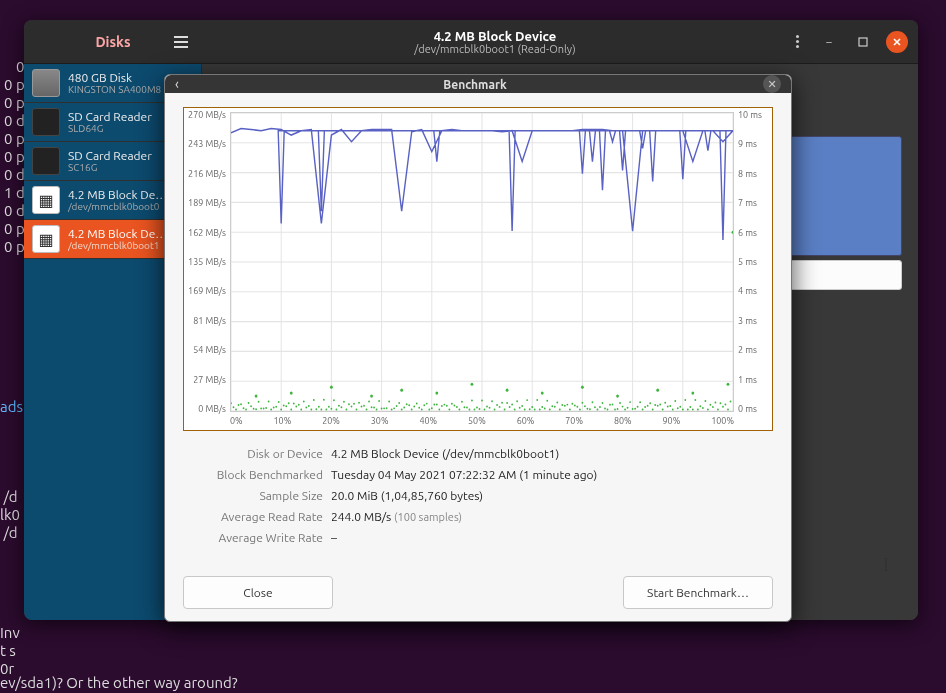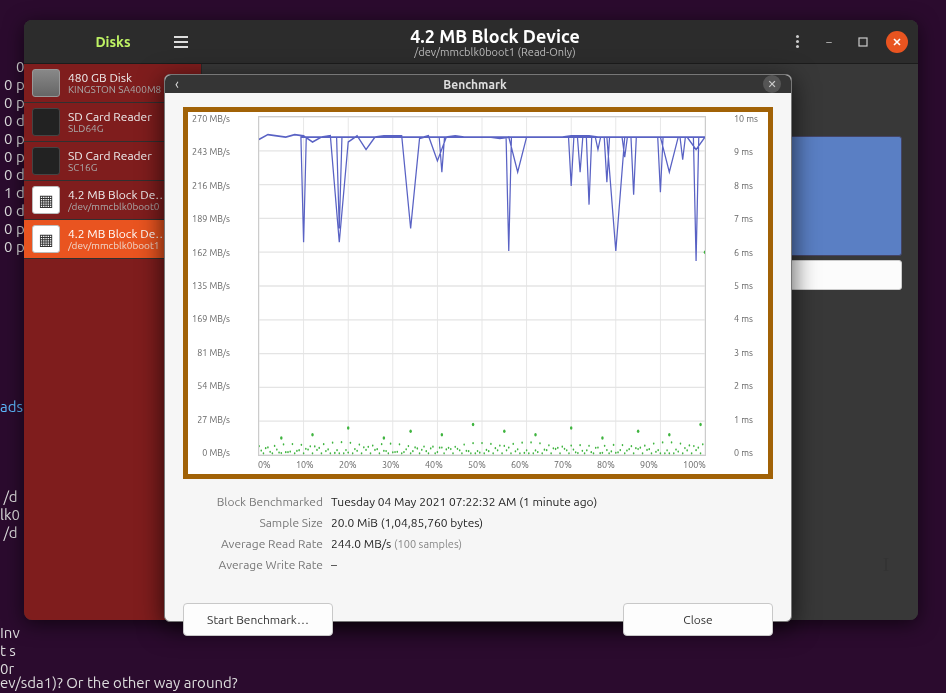--- a/index.html
+++ b/index.html
@@ -20,43 +20,43 @@
     overflow: hidden; display: flex; flex-direction: column;
   }
   .header-bar {
     height: 44px; background: #2c2c2c; display: flex; align-items: center;
     border-bottom: 1px solid #1c1c1c;
   }
   .header-left {
     width: 178px; height: 100%; display: flex; align-items: center; justify-content: center;
     gap: 10px; position: relative;
   }
-  .header-title-side { color: #bef264; font-weight: bold; font-size: 14px; }
+  .header-title-side { color: #fca5a5; font-weight: bold; font-size: 14px; }
   .hamburger {
     width: 30px; height: 30px; display: flex; flex-direction: column;
     justify-content: center; align-items: center; gap: 3px; cursor: pointer;
     position: absolute; right: 6px; border-radius: 4px;
   }
   .hamburger span { width: 14px; height: 2px; background: #ddd; }
   .header-center {
     flex: 1; display: flex; flex-direction: column; align-items: center; justify-content: center;
   }
-  .header-center .t1 { color: #fff; font-weight: bold; font-size: 18px; }
+  .header-center .t1 { color: #fff; font-weight: bold; font-size: 13px; }
   .header-center .t2 { color: #bbb; font-size: 11px; }
   .header-right {
     display: flex; align-items: center; gap: 12px; padding-right: 10px;
   }
   .dots-vert { width: 18px; display: flex; flex-direction: column; gap: 2px; align-items: center; cursor: pointer; }
   .dots-vert span { width: 3px; height: 3px; background: #ccc; border-radius: 50%; }
   .win-btn { width: 22px; height: 22px; border-radius: 50%; display: flex; align-items: center; justify-content: center; cursor: pointer; color: #ccc; font-size: 11px; }
   .win-btn.close { background: #e95420; color: #fff; }
   .win-btn svg { width: 10px; height: 10px; }
   
   .disks-body { flex: 1; display: flex; }
-  .sidebar { width: 178px; background: #7f1d1d; border-right: 1px solid #2a2a2a; }
+  .sidebar { width: 178px; background: #0c4a6e; border-right: 1px solid #2a2a2a; }
   .disk-item {
     display: flex; gap: 8px; padding: 5px 8px; align-items: center; cursor: pointer;
     border-bottom: 1px solid #303030;
   }
   .disk-item.selected { background: #e95420; }
   .disk-icon {
     width: 28px; height: 28px; background: #555; border-radius: 3px; flex-shrink: 0;
     display: flex; align-items: center; justify-content: center; color: #ccc; font-size: 16px;
   }
   .disk-icon.hdd { background: linear-gradient(#888,#666); border: 1px solid #999; }
@@ -87,22 +87,22 @@
   .bm-header {
     height: 30px; background: #353535; color: #ddd; display: flex; align-items: center;
     padding: 0 10px; border-radius: 6px 6px 0 0; font-size: 12px;
   }
   .bm-header .back { cursor: pointer; margin-right: 8px; font-size: 14px; }
   .bm-header .title { flex: 1; text-align: center; font-weight: bold; }
   .bm-header .close { cursor: pointer; width: 18px; height: 18px; border-radius: 50%; background: #555; display: flex; align-items: center; justify-content: center; font-size: 11px; color: #ccc; }
   
   .bm-body { flex: 1; padding: 14px 18px; display: flex; flex-direction: column; }
   .chart-wrap {
-    height: 372px; background: #fff; border: 5px solid #a16207;
-    position: relative; display: flex; gap: 24px;
+    height: 324px; background: #fff; border: 1px solid #a16207;
+    position: relative; display: flex;
   }
   .y-left { width: 46px; display: flex; flex-direction: column; justify-content: space-between;
     font-size: 9px; color: #666; text-align: right; padding: 2px 4px 16px 2px; }
   .y-right { width: 38px; display: flex; flex-direction: column; justify-content: space-between;
     font-size: 9px; color: #666; text-align: left; padding: 2px 2px 16px 4px; }
   .chart-mid { flex: 1; position: relative; }
   .chart-plot { position: absolute; top: 4px; left: 0; right: 0; bottom: 18px; border: 1px solid #ccc; }
   .x-axis { position: absolute; bottom: 0; left: 0; right: 0; height: 14px; display: flex; justify-content: space-between; font-size: 9px; color: #666; }
   svg.plot { width: 100%; height: 100%; }
   .grid line { stroke: #e4e4e4; stroke-width: 1; }
@@ -520,35 +520,39 @@
           <span>5 ms</span>
           <span>4 ms</span>
           <span>3 ms</span>
           <span>2 ms</span>
           <span>1 ms</span>
           <span>0 ms</span>
         </div>
     </div>
     <div class="bm-stats">
       <div class="bm-row">
+          <div class="lbl">Disk or Device</div>
+          <div class="val">4.2 MB Block Device (/dev/mmcblk0boot1)</div>
+        </div>
+      <div class="bm-row">
           <div class="lbl">Block Benchmarked</div>
           <div class="val">Tuesday 04 May 2021 07:22:32 AM (1 minute ago)</div>
         </div>
       <div class="bm-row">
           <div class="lbl">Sample Size</div>
           <div class="val">20.0 MiB (1,04,85,760 bytes)</div>
         </div>
       <div class="bm-row">
           <div class="lbl">Average Read Rate</div>
           <div class="val"><span>244.0 MB/s</span> <span class="sub">(100 samples)</span></div>
         </div>
       <div class="bm-row">
           <div class="lbl">Average Write Rate</div>
           <div class="val">–</div>
         </div>
     </div>
   </div>
   <div class="bm-footer">
+    <div class="btn">Close</div>
     <div class="btn">Start Benchmark…</div>
-    <div class="btn">Close</div>
   </div>
   <span class="cursor-ibeam">I</span>
 </div>
 
 </body></html>

